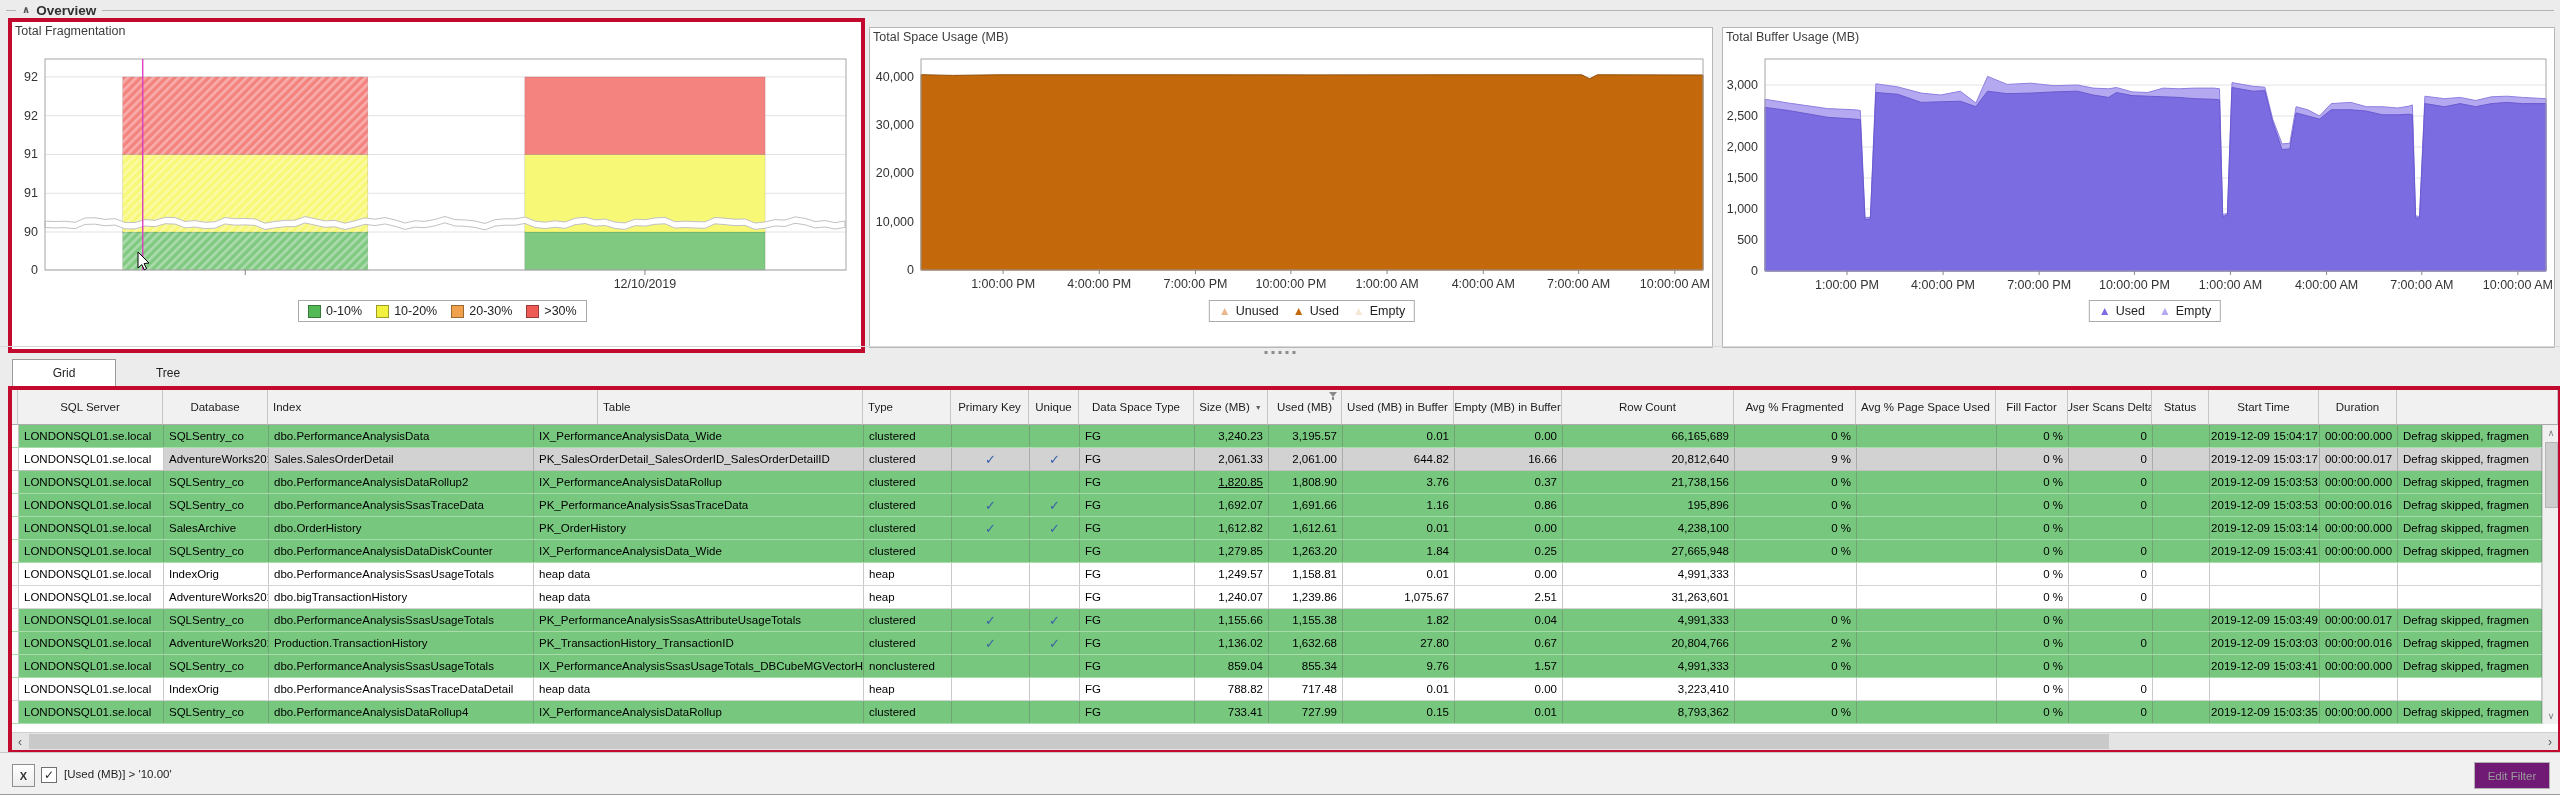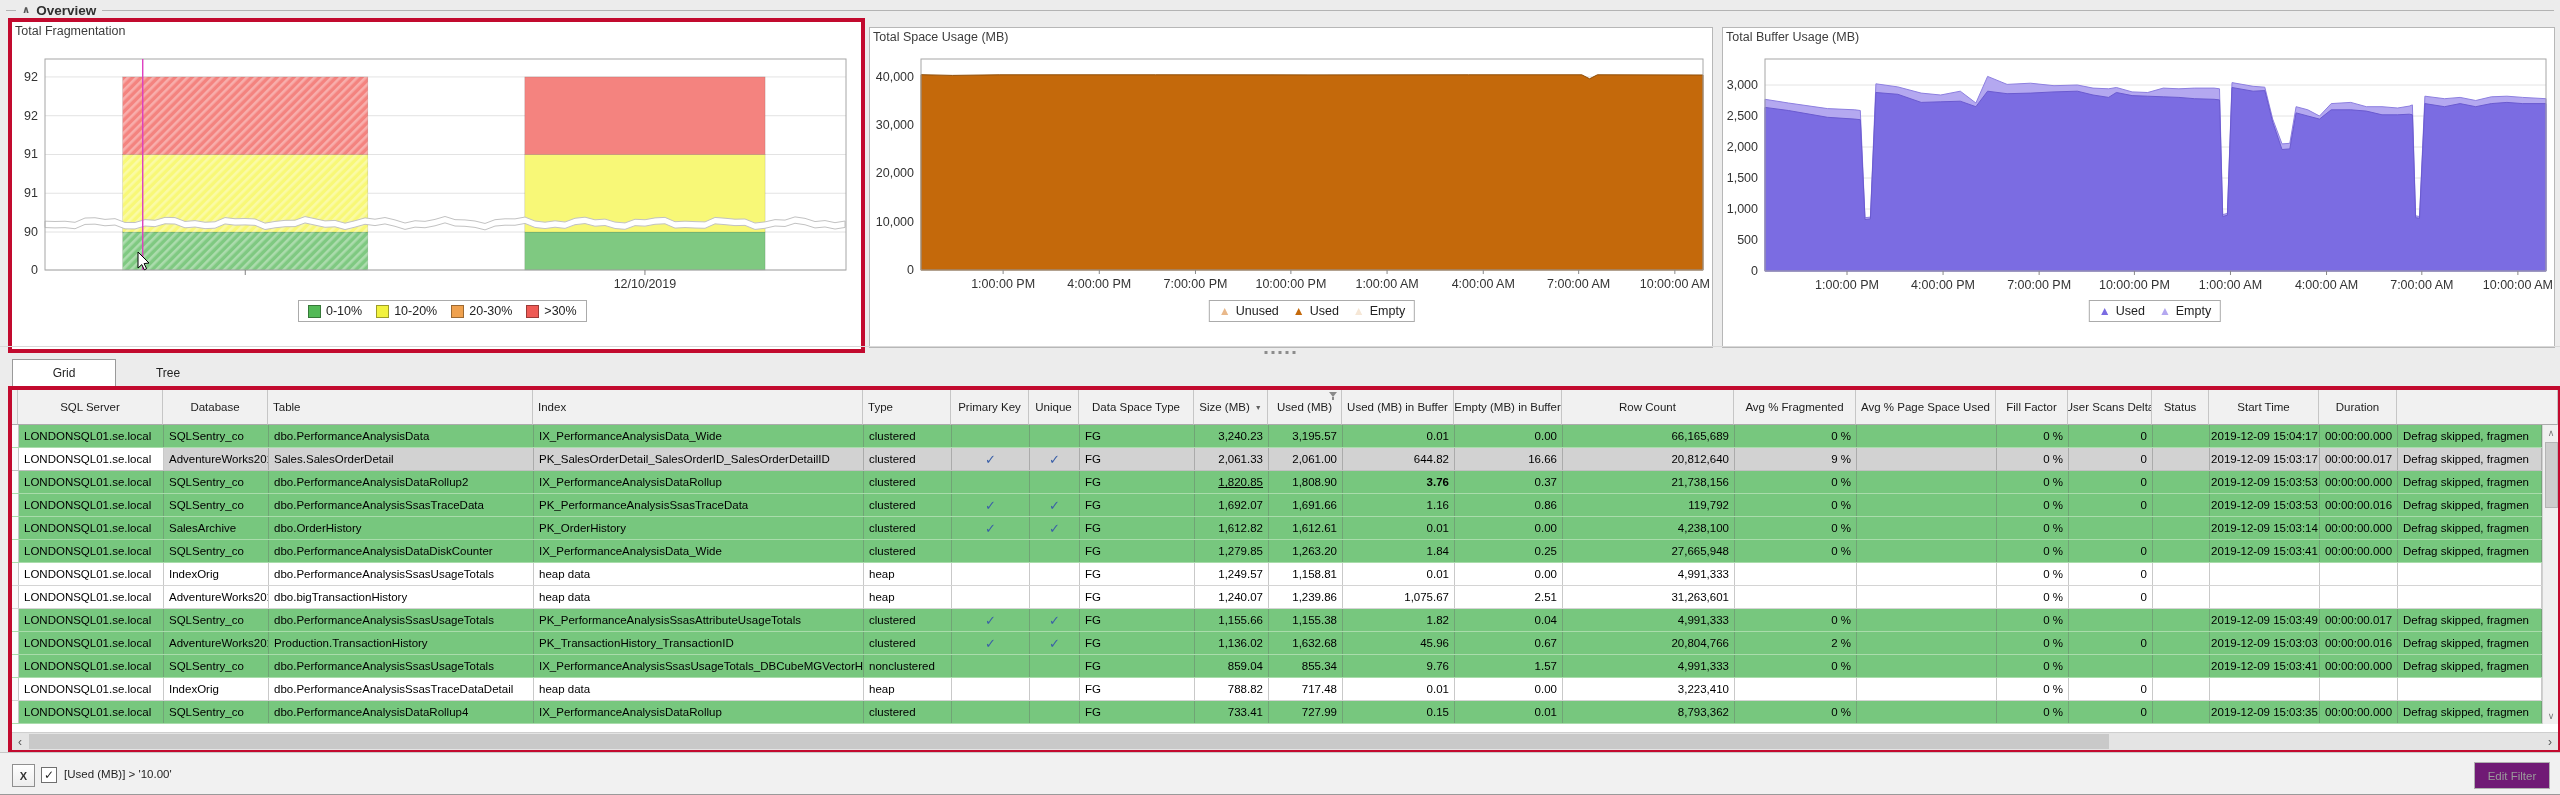--- a/index.html
+++ b/index.html
@@ -252,25 +252,25 @@
   <div id="grid-box">
     <div id="grid-inner">
       <div id="grid-header">
           <div class="hcell" style="flex: 0 0 6px; padding: 0px;"></div>
           <div class="hcell c" style="width: 145px;">
             <span>SQL Server</span>
           </div>
           <div class="hcell c" style="width: 105px;">
             <span>Database</span>
           </div>
+          <div class="hcell l" style="width: 330px;">
+            <span>Index</span>
+          </div>
           <div class="hcell l" style="width: 265px;">
             <span>Table</span>
-          </div>
-          <div class="hcell l" style="width: 330px;">
-            <span>Index</span>
           </div>
           <div class="hcell l" style="width: 88px;">
             <span>Type</span>
           </div>
           <div class="hcell c" style="width: 78px;">
             <span>Primary Key</span>
           </div>
           <div class="hcell c" style="width: 50px;">
             <span>Unique</span>
           </div>
@@ -376,21 +376,21 @@
             <div class="cell l first" style="width: 145px;">LONDONSQL01.se.local</div>
             <div class="cell l" style="width: 105px;">SQLSentry_co</div>
             <div class="cell l" style="width: 265px;">dbo.PerformanceAnalysisDataRollup2</div>
             <div class="cell l" style="width: 330px;">IX_PerformanceAnalysisDataRollup</div>
             <div class="cell l" style="width: 88px;">clustered</div>
             <div class="cell c" style="width: 78px;"></div>
             <div class="cell c" style="width: 50px;"></div>
             <div class="cell l" style="width: 115px;">FG</div>
             <div class="cell r" style="width: 74px; text-decoration: underline;">1,820.85</div>
             <div class="cell r" style="width: 74px;">1,808.90</div>
-            <div class="cell r" style="width: 112px; font-weight: bold;">3.76</div>
+            <div class="cell r" style="width: 112px;">3.76</div>
             <div class="cell r" style="width: 108px;">0.37</div>
             <div class="cell r" style="width: 172px;">21,738,156</div>
             <div class="cell r" style="width: 122px;">0 %</div>
             <div class="cell r" style="width: 140px;"></div>
             <div class="cell r" style="width: 72px;">0 %</div>
             <div class="cell r" style="width: 84px;">0</div>
             <div class="cell c" style="width: 57px;"></div>
             <div class="cell c" style="width: 110px;">2019-12-09 15:03:53</div>
             <div class="cell c" style="width: 78px;">00:00:00.000</div>
             <div class="cell l" style="width: 120px; flex: 1 1 auto;">Defrag skipped, fragmen</div>
@@ -402,21 +402,21 @@
             <div class="cell l" style="width: 265px;">dbo.PerformanceAnalysisSsasTraceData</div>
             <div class="cell l" style="width: 330px;">PK_PerformanceAnalysisSsasTraceData</div>
             <div class="cell l" style="width: 88px;">clustered</div>
             <div class="cell c check" style="width: 78px;">✓</div>
             <div class="cell c check" style="width: 50px;">✓</div>
             <div class="cell l" style="width: 115px;">FG</div>
             <div class="cell r" style="width: 74px;">1,692.07</div>
             <div class="cell r" style="width: 74px;">1,691.66</div>
             <div class="cell r" style="width: 112px;">1.16</div>
             <div class="cell r" style="width: 108px;">0.86</div>
-            <div class="cell r" style="width: 172px;">119,792</div>
+            <div class="cell r" style="width: 172px;">195,896</div>
             <div class="cell r" style="width: 122px;">0 %</div>
             <div class="cell r" style="width: 140px;"></div>
             <div class="cell r" style="width: 72px;">0 %</div>
             <div class="cell r" style="width: 84px;">0</div>
             <div class="cell c" style="width: 57px;"></div>
             <div class="cell c" style="width: 110px;">2019-12-09 15:03:53</div>
             <div class="cell c" style="width: 78px;">00:00:00.016</div>
             <div class="cell l" style="width: 120px; flex: 1 1 auto;">Defrag skipped, fragmen</div>
           </div>
           <div class="grow green">
@@ -544,21 +544,21 @@
             <div class="cell l first" style="width: 145px;">LONDONSQL01.se.local</div>
             <div class="cell l" style="width: 105px;">AdventureWorks2014</div>
             <div class="cell l" style="width: 265px;">Production.TransactionHistory</div>
             <div class="cell l" style="width: 330px;">PK_TransactionHistory_TransactionID</div>
             <div class="cell l" style="width: 88px;">clustered</div>
             <div class="cell c check" style="width: 78px;">✓</div>
             <div class="cell c check" style="width: 50px;">✓</div>
             <div class="cell l" style="width: 115px;">FG</div>
             <div class="cell r" style="width: 74px;">1,136.02</div>
             <div class="cell r" style="width: 74px;">1,632.68</div>
-            <div class="cell r" style="width: 112px;">45.96</div>
+            <div class="cell r" style="width: 112px;">27.80</div>
             <div class="cell r" style="width: 108px;">0.67</div>
             <div class="cell r" style="width: 172px;">20,804,766</div>
             <div class="cell r" style="width: 122px;">2 %</div>
             <div class="cell r" style="width: 140px;"></div>
             <div class="cell r" style="width: 72px;">0 %</div>
             <div class="cell r" style="width: 84px;">0</div>
             <div class="cell c" style="width: 57px;"></div>
             <div class="cell c" style="width: 110px;">2019-12-09 15:03:03</div>
             <div class="cell c" style="width: 78px;">00:00:00.016</div>
             <div class="cell l" style="width: 120px; flex: 1 1 auto;">Defrag skipped, fragmen</div>

